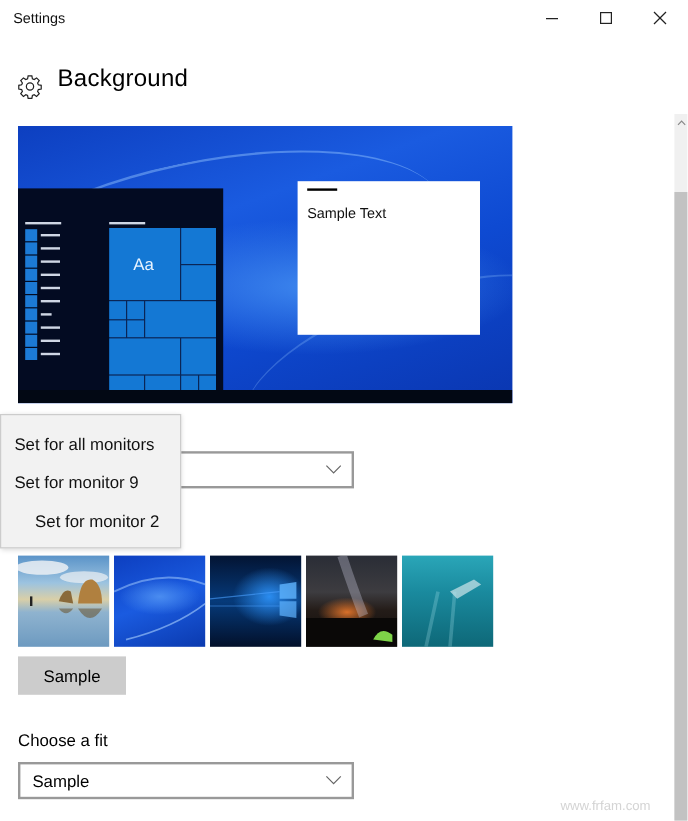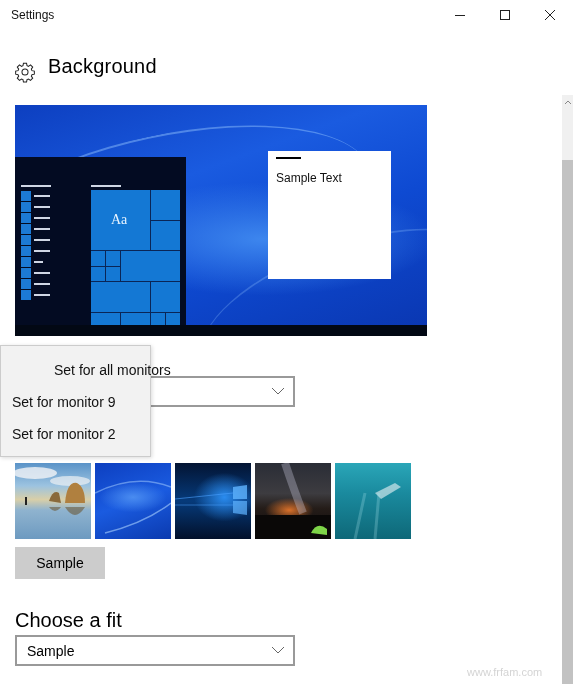--- a/index.html
+++ b/index.html
@@ -12,43 +12,43 @@
 
   .gear { position: absolute; left: 14px; top: 61px; width: 22px; height: 22px; }
   .page-title { position: absolute; left: 48px; top: 55px; font-size: 20px; font-weight: 300; color: #000; letter-spacing: 0.2px; }
 
   
   .preview { position: absolute; left: 15px; top: 105px; width: 412px; height: 231px; overflow: hidden;
     background: radial-gradient(ellipse 60% 35% at 60% 58%, #3d86ee 0%, rgba(61,134,238,0) 70%),
                 linear-gradient(160deg, #0d3fc0 0%, #1a5be0 35%, #0e4ad2 60%, #0a36b0 100%); }
   .preview .streak { position: absolute; border-radius: 50%; border-top: 2px solid rgba(150,200,255,0.45); }
   .taskbar { position: absolute; left: 0; bottom: 0; width: 100%; height: 11px; background: #020814; }
-  .startmenu { position: absolute; left: 0; top: 52px; width: 171px; height: 168px; background: #030b22; font-family: Liberation Serif, serif; }
+  .startmenu { position: absolute; left: 0; top: 52px; width: 171px; height: 168px; background: #030b22; }
   .sm-line { position: absolute; height: 2px; background: #cfd6e4; }
   .sm-icon { position: absolute; width: 10px; height: 10px; background: #1c7ad6; }
   .tiles { position: absolute; left: 76px; top: 33px; width: 89px; height: 135px; background: #0a2556; }
   .tile { position: absolute; background: #1478d4; }
   .tile-label { position: absolute; color: #e8f4ff; font-size: 14px; }
-  .sample-win { position: absolute; left: 233px; top: 46px; width: 123px; height: 128px; background: #ffffff; margin-left: 20px; }
+  .sample-win { position: absolute; left: 233px; top: 46px; width: 152px; height: 128px; background: #ffffff; }
   .sample-bar { position: absolute; left: 8px; top: 6px; width: 25px; height: 2px; background: #000; }
   .sample-text { position: absolute; left: 8px; top: 20px; font-size: 12px; color: #111; }
 
   
   .combo { position: absolute; left: 15px; width: 280px; height: 31px; border: 2px solid #999; background: #fff; }
   .combo .value { position: absolute; left: 10px; top: 6px; font-size: 14px; color: #000; }
   .combo .chev { position: absolute; right: 8px; top: 8px; }
 
   
   .flyout { position: absolute; left: 0; top: 345px; width: 151px; height: 112px; background: #f2f2f2; border: 1px solid #cccccc; box-shadow: 1px 1px 4px rgba(0,0,0,0.15); }
   .flyout-item { position: absolute; left: 0; width: 100%; height: 32px; padding-left: 11px; line-height: 32px; font-size: 14px; color: #111; }
 
   .thumb { position: absolute; top: 463px; width: 76px; height: 76px; overflow: hidden; }
   .browse { position: absolute; left: 15px; top: 547px; width: 90px; height: 32px; background: #cccccc; border: none; font-size: 14px; color: #000; display: flex; align-items: center; justify-content: center; font-family: "Liberation Sans", sans-serif; }
 
-  .fit-label { position: absolute; left: 15px; top: 609px; font-size: 20px; color: #000; }
+  .fit-label { position: absolute; left: 15px; top: 609px; font-size: 14px; color: #000; }
 
   .scroll-track { position: absolute; left: 562px; top: 95px; width: 11px; height: 589px; background: #f0f0f0; }
   .scroll-up { position: absolute; left: 562px; top: 96px; width: 11px; height: 11px; display: flex; align-items: center; justify-content: center; }
   .scroll-thumb { position: absolute; left: 562px; top: 160px; width: 11px; height: 524px; background: #c2c2c2; }
 
   .watermark { position: absolute; left: 467px; top: 666px; font-size: 11px; color: #d4d4d4; }
 </style>
 </head>
 <body>
 
@@ -135,23 +135,23 @@
 </div>
 
 <div class="combo" style="top:376px;">
   <span class="value"></span>
   <svg class="chev" width="14" height="10">
       <polyline points="1,2 7,8 13,2" fill="none" stroke="#666" stroke-width="1"></polyline>
     </svg>
 </div>
 
 <div class="flyout">
-  <div class="flyout-item" style="top:8px;margin-left:42px;">Set for all monitors</div>
+  <div class="flyout-item" style="top:8px;">Set for all monitors</div>
   <div class="flyout-item" style="top:40px;">Set for monitor 9</div>
-  <div class="flyout-item" style="top:72px;">Set for monitor 2</div>
+  <div class="flyout-item" style="top:72px;text-align:center;">Set for monitor 2</div>
 </div>
 
 <div class="thumb" style="left:15px; background:linear-gradient(180deg,#5a93c8 0%,#9cc3e0 30%,#d9cfa8 48%,#8fb3cf 62%,#6d9ac0 100%);">
   <svg width="76" height="76">
     <ellipse cx="20" cy="10" rx="22" ry="6" fill="#f2f4f6" opacity=".8"></ellipse>
     <ellipse cx="55" cy="18" rx="20" ry="5" fill="#eef1f4" opacity=".7"></ellipse>
     <path d="M34 38 Q38 26 44 30 L46 40Z" fill="#8a6a3a"></path>
     <path d="M50 40 Q52 18 62 20 Q70 24 70 40Z" fill="#b0803f"></path>
     <path d="M34 44 Q40 52 46 44Z M50 44 Q60 60 70 44Z" fill="#6b5a3a" opacity=".6"></path>
     <rect x="10" y="34" width="2" height="8" fill="#222"></rect>

